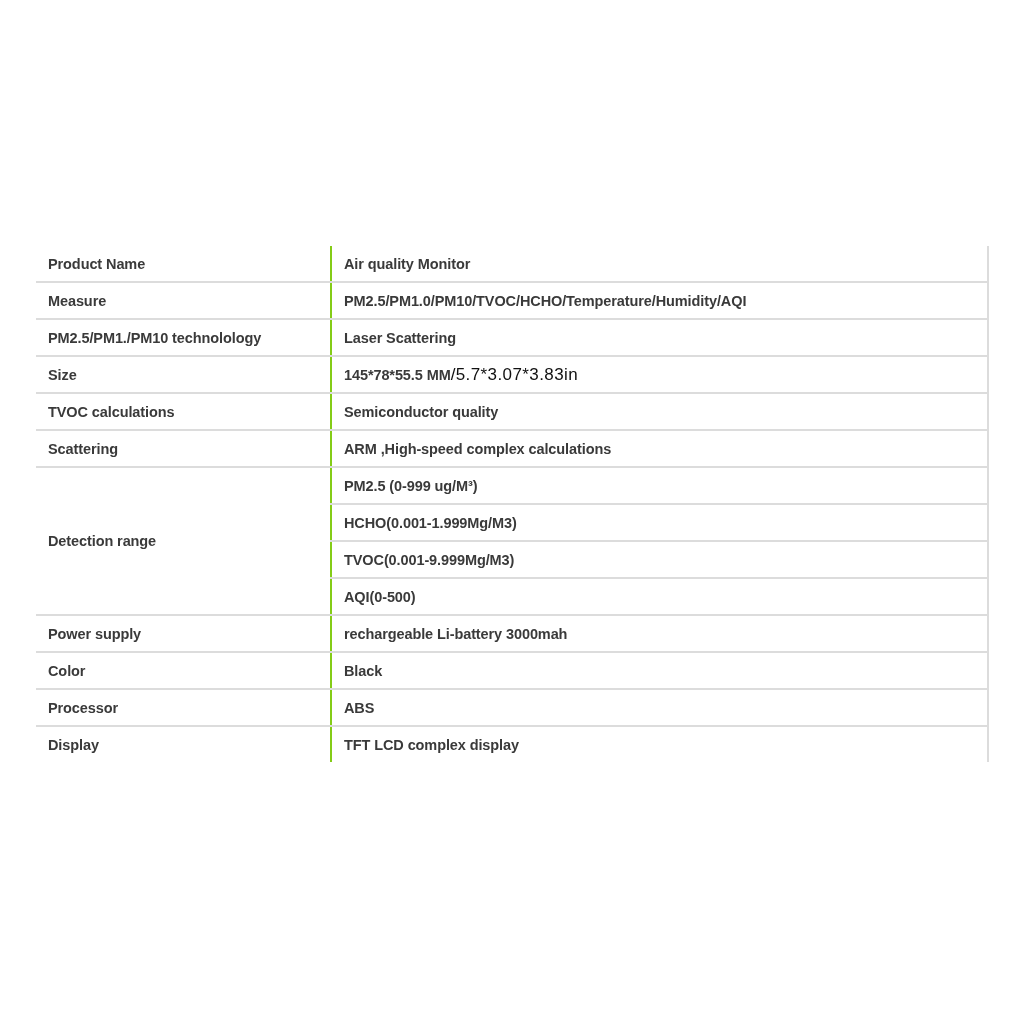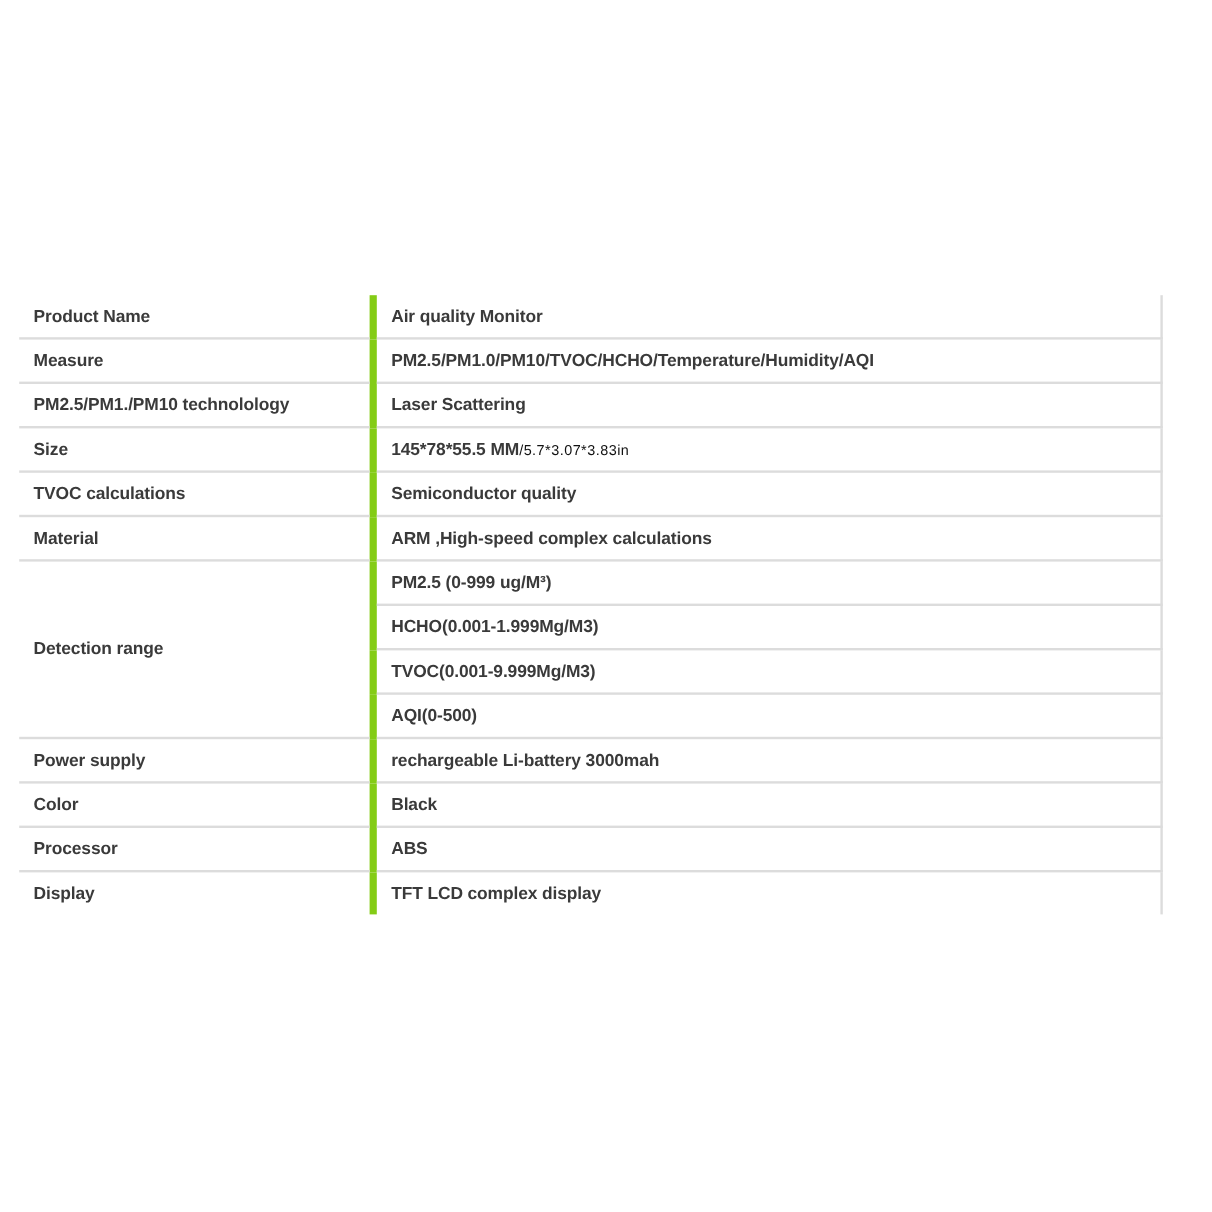--- a/index.html
+++ b/index.html
@@ -9,50 +9,50 @@
   }
   body {
     width: 1010px;
     height: 1010px;
     position: relative;
     overflow: hidden;
     font-family: "Liberation Sans", sans-serif;
   }
   .spec-table {
     position: absolute;
-    left: 16px;
+    left: 36px;
     top: 246px;
     width: 952px;
     border-collapse: collapse;
     table-layout: fixed;
   }
   .spec-table col.c1 { width: 295px; }
   .spec-table col.c2 { width: 657px; }
   .spec-table td {
     height: 35px;
     padding: 0 0 0 12px;
     font-size: 14.5px;
     font-weight: bold;
     color: #3a3a3a;
     vertical-align: middle;
     border-bottom: 2px solid #dcdcdc;
     white-space: nowrap;
     letter-spacing: -0.1px;
   }
   .spec-table td.val {
-    border-left: 6px solid #84cc16;
+    border-left: 2px solid #84cc16;
     border-right: 2px solid #dcdcdc;
   }
   .spec-table tr:last-child td {
     border-bottom: none;
   }
   .alt-font {
     font-family: "Liberation Sans Narrow", "Liberation Sans", sans-serif;
     font-weight: normal;
-    font-size: 12px;
+    font-size: 17px;
     color: #111;
     letter-spacing: 0.4px;
   }
 </style>
 </head>
 <body>
 
 <table class="spec-table">
   <colgroup>
       <col class="c1">
@@ -73,21 +73,21 @@
     </tr>
     <tr>
       <td>Size</td>
       <td class="val"><span>145*78*55.5 MM</span><span class="alt-font">/5.7*3.07*3.83in</span></td>
     </tr>
     <tr>
       <td>TVOC calculations</td>
       <td class="val">Semiconductor quality</td>
     </tr>
     <tr>
-      <td>Material</td>
+      <td>Scattering</td>
       <td class="val">ARM ,High-speed complex calculations</td>
     </tr>
     <tr>
       <td rowspan="4">Detection range</td>
       <td class="val">PM2.5 (0-999 ug/M³)</td>
     </tr>
     <tr>
       <td class="val">HCHO(0.001-1.999Mg/M3)</td>
     </tr>
     <tr>

